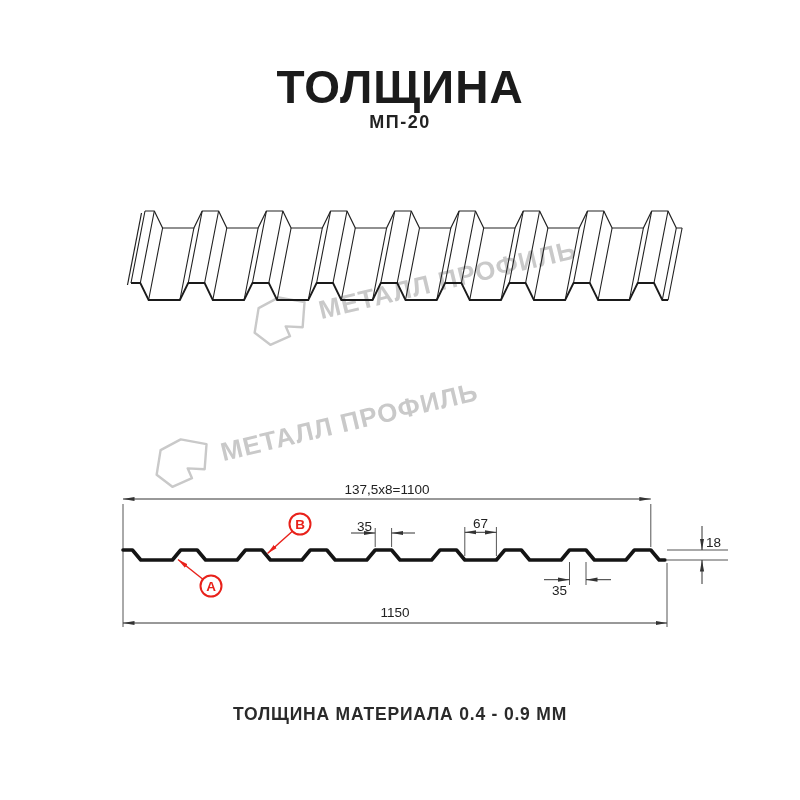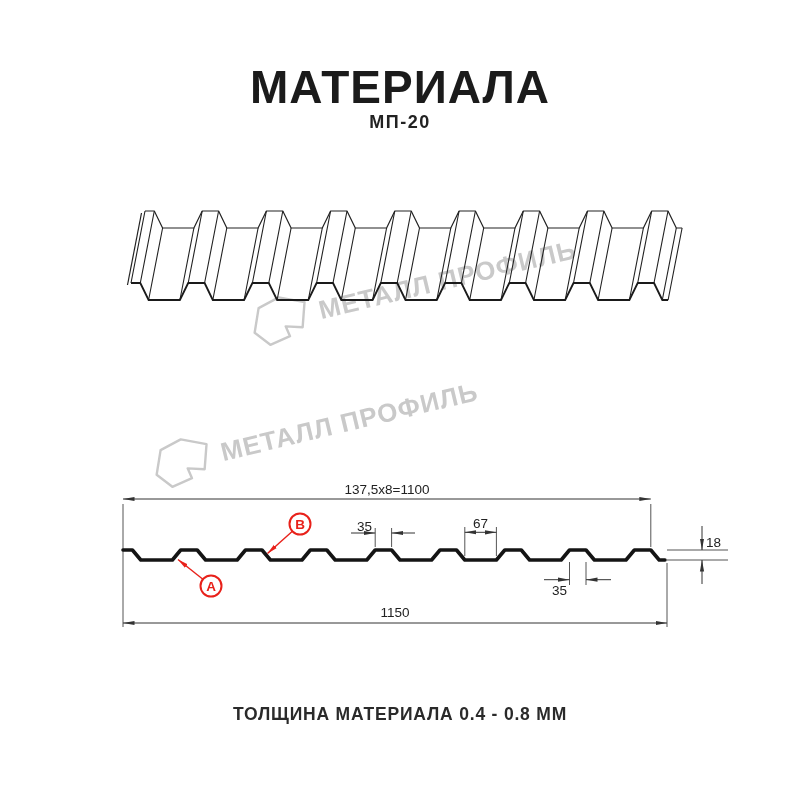--- a/index.html
+++ b/index.html
@@ -36,21 +36,21 @@
     <span class="wm-text">МЕТАЛЛ ПРОФИЛЬ</span>
   </div>
   <div class="watermark wm2">
     <svg width="62" height="48" viewBox="0 0 64 50">
       <path d="M3,32 L13,8 L36,2 L61,13 L53,38 L36,33 L38,44 L16,48 Z" fill="none" stroke="#c9c9c9" stroke-width="2.5" stroke-linejoin="round"></path>
     </svg>
     <span class="wm-text">МЕТАЛЛ ПРОФИЛЬ</span>
   </div>
 
   
-  <div class="page-title">МАТЕРИАЛА</div>
+  <div class="page-title">ТОЛЩИНА</div>
   <div class="page-subtitle">МП-20</div>
 
   
   <svg class="svg3d diagram-layer" width="574" height="140" viewBox="0 0 574 140">
     <path d="M27,19 L36.3,19 L44.6,36 L75.9,36 L84.2,19 L100.6,19 L108.8,36 L140.1,36 L148.4,19 L164.8,19 L173.1,36 L204.3,36 L212.6,19 L229,19 L237.3,36 L268.6,36 L276.8,19 L293.2,19 L301.5,36 L332.8,36 L341.1,19 L357.4,19 L365.7,36 L397,36 L405.3,19 L421.6,19 L429.9,36 L461.2,36 L469.5,19 L485.8,19 L494.1,36 L525.4,36 L533.7,19 L550,19 L558.3,36 L564.1,36" fill="none" stroke="#222" stroke-width="1.2" stroke-linejoin="round"></path>
     <path d="M13,91 L27,19 M22.3,91 L36.3,19 M30.6,108 L44.6,36 M61.9,108 L75.9,36 M70.2,91 L84.2,19 M86.6,91 L100.6,19 M94.8,108 L108.8,36 M126.1,108 L140.1,36 M134.4,91 L148.4,19 M150.8,91 L164.8,19 M159.1,108 L173.1,36 M190.3,108 L204.3,36 M198.6,91 L212.6,19 M215,91 L229,19 M223.3,108 L237.3,36 M254.6,108 L268.6,36 M262.8,91 L276.8,19 M279.2,91 L293.2,19 M287.5,108 L301.5,36 M318.8,108 L332.8,36 M327.1,91 L341.1,19 M343.4,91 L357.4,19 M351.7,108 L365.7,36 M383,108 L397,36 M391.3,91 L405.3,19 M407.6,91 L421.6,19 M415.9,108 L429.9,36 M447.2,108 L461.2,36 M455.5,91 L469.5,19 M471.8,91 L485.8,19 M480.1,108 L494.1,36 M511.4,108 L525.4,36 M519.7,91 L533.7,19 M536,91 L550,19 M544.3,108 L558.3,36 M550.1,108 L564.1,36" fill="none" stroke="#222" stroke-width="1.1"></path>
     <path d="M13,91 L22.3,91 L30.6,108 L61.9,108 L70.2,91 L86.6,91 L94.8,108 L126.1,108 L134.4,91 L150.8,91 L159.1,108 L190.3,108 L198.6,91 L215,91 L223.3,108 L254.6,108 L262.8,91 L279.2,91 L287.5,108 L318.8,108 L327.1,91 L343.4,91 L351.7,108 L383,108 L391.3,91 L407.6,91 L415.9,108 L447.2,108 L455.5,91 L471.8,91 L480.1,108 L511.4,108 L519.7,91 L536,91 L544.3,108 L550.1,108" fill="none" stroke="#1a1a1a" stroke-width="1.8" stroke-linejoin="round"></path>
     <path d="M9.5,93 L23.5,21" fill="none" stroke="#222" stroke-width="1.2"></path>
   </svg>
 
@@ -102,15 +102,15 @@
     <text x="397.6" y="44" text-anchor="middle" class="dim">67</text>
     <text x="623" y="63" text-anchor="start" class="dim">18</text>
     <text x="484" y="111" text-anchor="end" class="dim">35</text>
     <text x="312" y="133" text-anchor="middle" class="dim">1150</text>
   </svg>
 
   
   
 
   
-  <div class="footer-note">ТОЛЩИНА МАТЕРИАЛА 0.4 - 0.8 ММ</div>
+  <div class="footer-note">ТОЛЩИНА МАТЕРИАЛА 0.4 - 0.9 ММ</div>
 
 </div>
 
 </body></html>

